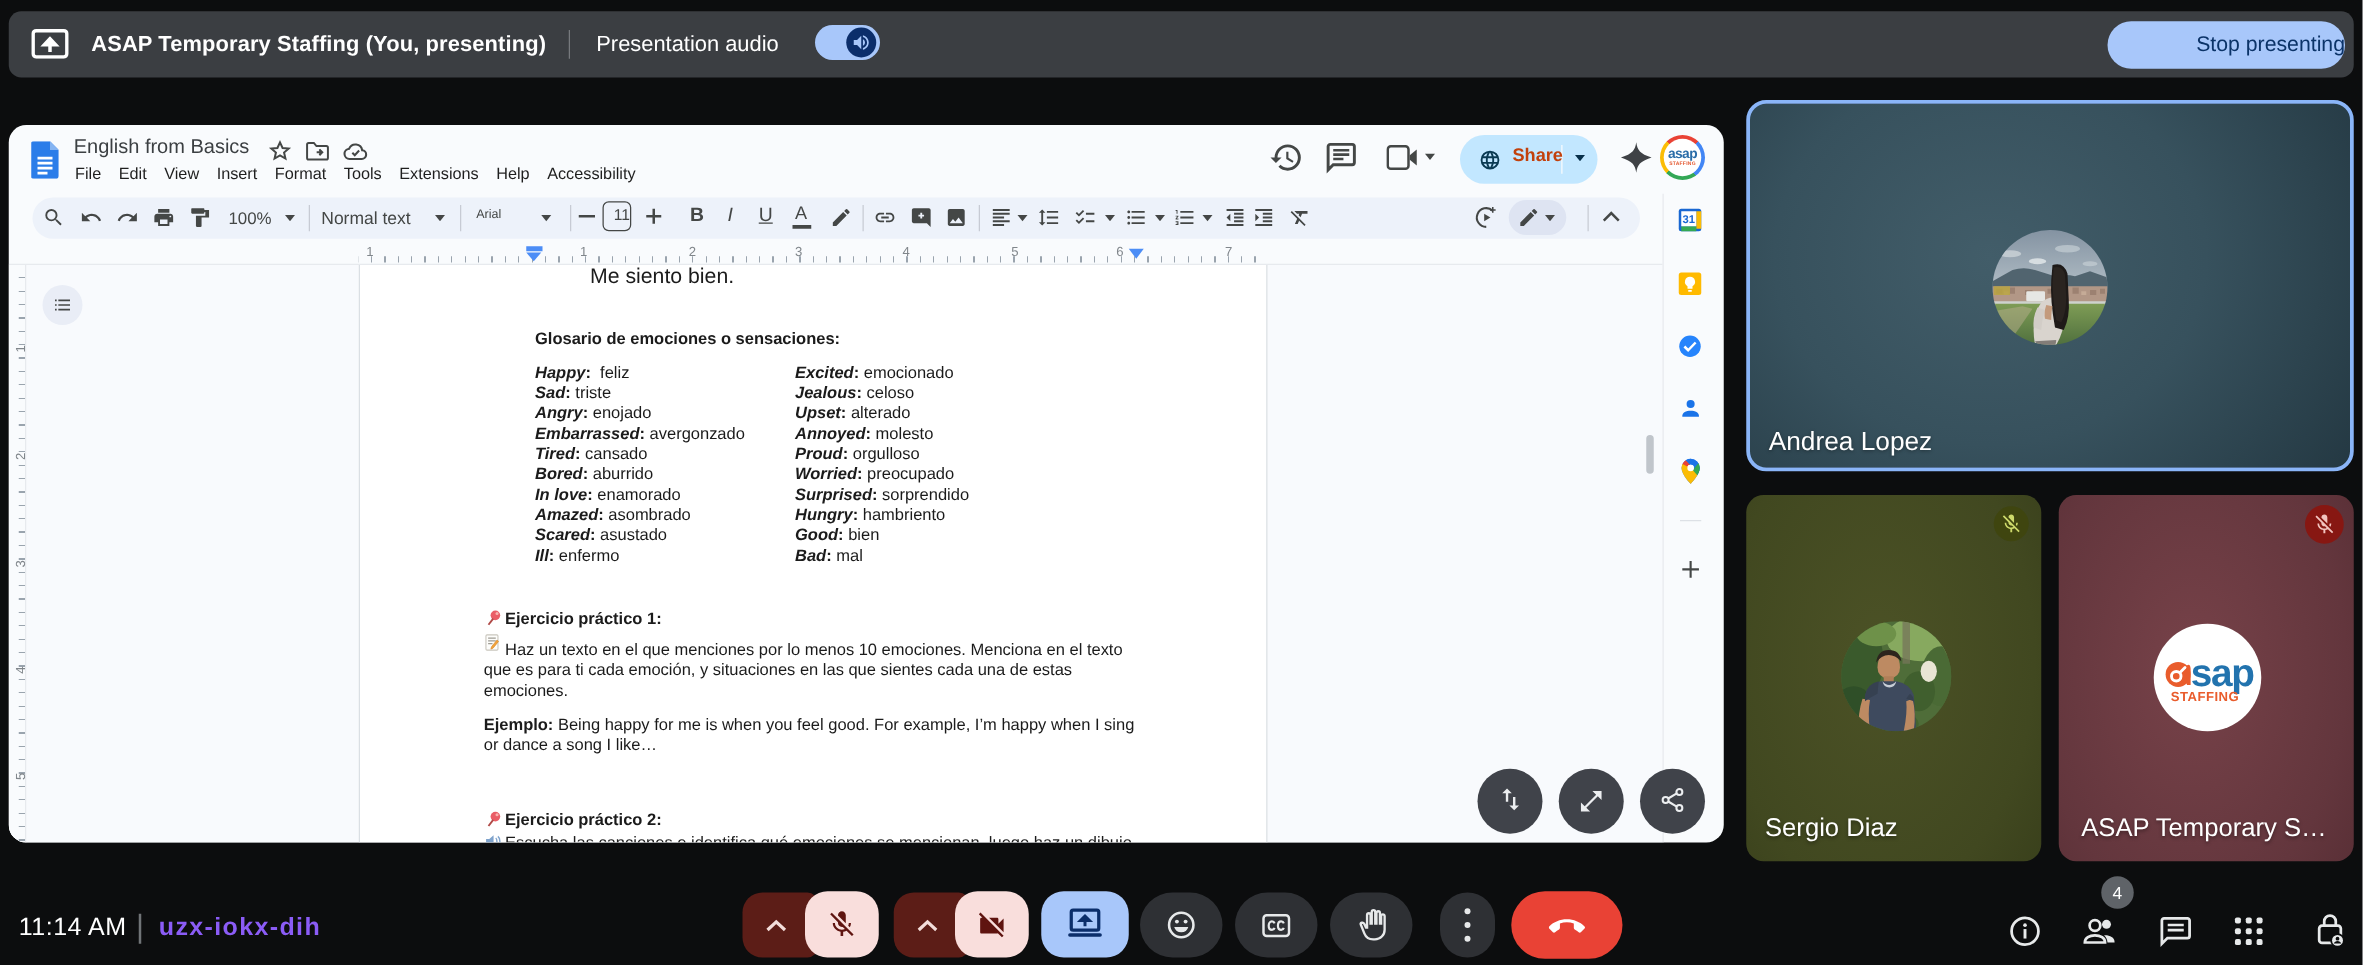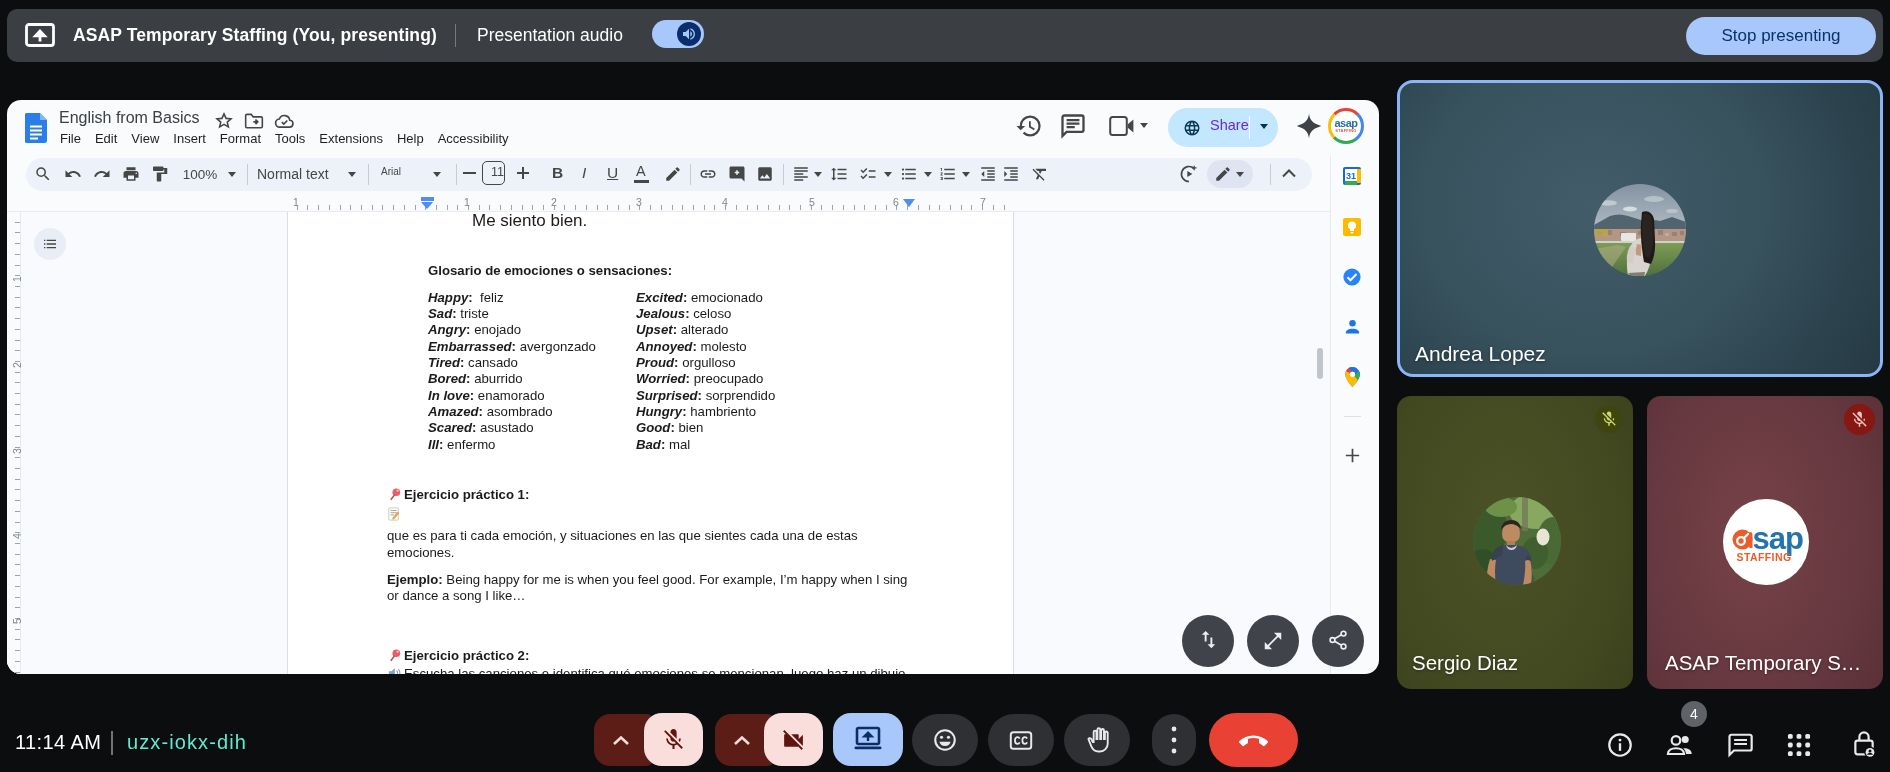--- a/index.html
+++ b/index.html
@@ -20,21 +20,21 @@
   <div class="a" style="left:66px;top:16px;font-size:17.5px;font-weight:700;color:#fff;letter-spacing:.1px">ASAP Temporary Staffing (You, presenting)</div>
   <div class="a" style="left:448px;top:15px;width:1px;height:23px;background:#76797d"></div>
   <div class="a" style="left:470px;top:16px;font-size:17.5px;font-weight:500;color:#fff">Presentation audio</div>
   <div class="a" style="left:645px;top:11px;width:52px;height:28px;border-radius:14px;background:#a8c7fa">
     <div class="a" style="left:25px;top:2px;width:24px;height:24px;border-radius:50%;background:#0b2e6b">
       <svg class="a" style="left:4px;top:4px" width="16" height="16" viewBox="0 0 24 24">
           <path fill="#a8c7fa" d="M3 9v6h4l5 5V4L7 9H3zm13.5 3c0-1.77-1.02-3.29-2.5-4.03v8.05c1.48-.73 2.5-2.25 2.5-4.02zM14 3.23v2.06c2.89.86 5 3.54 5 6.71s-2.11 5.85-5 6.71v2.06c4.01-.91 7-4.49 7-8.77s-2.99-7.86-7-8.77z"></path>
         </svg>
     </div>
   </div>
-  <div class="a" style="left:1679px;top:8px;width:190px;height:38px;border-radius:19px;background:#a8c7fa;color:#0b3368;font-size:17px;font-weight:500;text-align:center;line-height:38px">Stop presenting</div>
+  <div class="a" style="left:1679px;top:8px;width:190px;height:38px;border-radius:19px;background:#a8c7fa;color:#0b3368;font-size:17px;font-weight:500;text-align:right;line-height:38px">Stop presenting</div>
 </div>
 
 <div class="a" id="docs" style="left:7px;top:100px;width:1372px;height:574px;background:#f9fbfd;border-radius:14px;overflow:hidden">
 
   <svg class="a" style="left:18px;top:13px" width="22" height="30" viewBox="0 0 22 30">
     <path d="M2 0 h13 l7 7 v20.5 a2.5 2.5 0 0 1 -2.5 2.5 h-17.5 a2.5 2.5 0 0 1 -2.5 -2.5 v-25 a2.5 2.5 0 0 1 2.5 -2.5z" fill="#2b7de9"></path>
     <path d="M15 0 l7 7 h-7z" fill="#85b4f2"></path>
     <g stroke="#fff" stroke-width="2.2">
         <path d="M5 13.5h12M5 17.5h12M5 21.5h12M5 25.5h8"></path>
       </g>
@@ -73,21 +73,21 @@
   <svg class="a" style="left:1102px;top:15px" width="26" height="22" viewBox="0 0 26 22">
       <rect x="1.2" y="2" width="16.6" height="18" rx="2.5" fill="none" stroke="#444746" stroke-width="2"></rect>
       <path fill="#444746" d="M18.8 9.2 L24.4 4.6 V17.4 L18.8 12.8z"></path>
     </svg>
   <div class="caret a" style="left:1133px;top:23px"></div>
   <div class="a" style="left:1161px;top:8px;width:110px;height:39px;border-radius:20px;background:#c2e7ff"></div>
   <div class="a" style="left:1242px;top:16px;width:1px;height:23px;background:#f9fbfd"></div>
   <svg class="a" style="left:1176px;top:19px" width="18" height="18" viewBox="0 0 24 24">
       <path fill="#0a3a52" d="M12 2a10 10 0 1 0 0 20 10 10 0 0 0 0-20zm6.9 6h-3a15 15 0 0 0-1.3-3.5A8 8 0 0 1 18.9 8zM12 4a13 13 0 0 1 1.8 4H10.2A13 13 0 0 1 12 4zM4.3 14a8 8 0 0 1 0-4h3.4a16 16 0 0 0 0 4zm.8 2h3a15 15 0 0 0 1.3 3.5A8 8 0 0 1 5.1 16zm3-8h-3a8 8 0 0 1 4.3-3.5A15 15 0 0 0 8.1 8zM12 20a13 13 0 0 1-1.8-4h3.6A13 13 0 0 1 12 20zm2.3-6H9.7a14 14 0 0 1 0-4h4.6a14 14 0 0 1 0 4zm.3 5.5a15 15 0 0 0 1.3-3.5h3a8 8 0 0 1-4.3 3.5zm1.7-5.5a16 16 0 0 0 0-4h3.4a8 8 0 0 1 0 4z"></path>
     </svg>
-  <div class="a" style="left:1203px;top:17px;font-size:14.5px;font-weight:400;color:#6d28d9">Share</div>
+  <div class="a" style="left:1203px;top:17px;font-size:14.5px;font-weight:700;color:#c2410c">Share</div>
   <div class="caret a" style="left:1253px;top:24px;border-top-color:#08304a"></div>
   <svg class="a" style="left:1288px;top:12px" width="28" height="28" viewBox="0 0 24 24">
       <path fill="#3f4246" d="M12 1.5 C12.8 7 14.5 9.3 22.5 12 14.5 14.7 12.8 17 12 22.5 11.2 17 9.5 14.7 1.5 12 9.5 9.3 11.2 7 12 1.5z"></path>
     </svg>
   <div class="a" style="left:1321px;top:8px;width:36px;height:36px;border-radius:50%;background:conic-gradient(#e94235 0 12%,#4286f5 12% 40%,#34a856 40% 63%,#fbbd05 63% 88%,#e94235 88% 100%);"></div>
   <div class="a" style="left:1324px;top:11px;width:30px;height:30px;border-radius:50%;background:#fff;text-align:center">
      <div style="font-size:11px;font-weight:700;color:#2b6da8;margin-top:6px;letter-spacing:-.5px">asap</div>
      <div style="font-size:4px;font-weight:700;color:#e4572e;margin-top:-1px;letter-spacing:.2px">STAFFING</div>
   </div>
 
@@ -228,20 +228,21 @@
           <circle cx="9.5" cy="6" r="4.4" fill="#ea5d66"></circle>
           <path d="M7.5 9 L3.2 14.6" stroke="#b04a47" stroke-width="1.7"></path>
           <circle cx="11" cy="4.3" r="1.4" fill="#f8b3ae"></circle>
         </svg>
       <div class="a" style="left:397px;top:275px;font-weight:700">Ejercicio práctico 1:</div>
       <svg class="a" style="left:380px;top:295px" width="14" height="14" viewBox="0 0 16 16">
           <rect x="2" y="1" width="11" height="14" rx="1" fill="#fdfdfb" stroke="#c9c6bd"></rect>
           <path d="M4 4h7M4 6.5h7M4 9h4" stroke="#9e9c94" stroke-width="1"></path>
           <path d="M13.5 7 L8.5 13.2 l-2 .8.6-2.1 5-6.2z" fill="#f2a33c" stroke="#d98a28" stroke-width=".6"></path>
         </svg>
+      <div class="a" style="left:397px;top:300px">Haz un texto en el que menciones por lo menos 10 emociones. Menciona en el texto</div>
       <div class="a" style="left:380px;top:359.5px"><b>Ejemplo:</b> Being happy for me is when you feel good. For example, I’m happy when I sing<br>or dance a song I like…</div>
       <div class="a" style="left:380px;top:316.4px">que es para ti cada emoción, y situaciones en las que sientes cada una de estas<br>emociones.</div>
       <svg class="a" style="left:381px;top:436px" width="14" height="14" viewBox="0 0 16 16">
           <circle cx="9.5" cy="6" r="4.4" fill="#ea5d66"></circle>
           <path d="M7.5 9 L3.2 14.6" stroke="#b04a47" stroke-width="1.7"></path>
           <circle cx="11" cy="4.3" r="1.4" fill="#f8b3ae"></circle>
         </svg>
       <div class="a" style="left:397px;top:436px;font-weight:700">Ejercicio práctico 2:</div>
       <div class="a" style="left:397px;top:453.5px">Escucha las canciones e identifica qué emociones se mencionan, luego haz un dibujo</div>
       <svg class="a" style="left:380px;top:454.5px" width="14" height="12" viewBox="0 0 16 14">
@@ -404,21 +405,21 @@
   </svg>
   <div class="a" style="left:197px;top:8px;width:31px;height:31px;border-radius:50%;background:#871712"></div>
   <svg class="a" style="left:203px;top:14px" width="19" height="19" viewBox="0 0 24 24">
       <path fill="#f2c4bf" d="M19 11h-1.7c0 .74-.16 1.43-.43 2.05l1.23 1.23c.56-.98.9-2.09.9-3.28zm-4.02.17c0-.06.02-.11.02-.17V5c0-1.66-1.34-3-3-3S9 3.34 9 5v.18l5.98 5.99zM4.27 3L3 4.27l6.01 6.01V11c0 1.66 1.33 3 2.99 3 .22 0 .44-.03.65-.08l1.66 1.66c-.71.33-1.5.52-2.31.52-2.76 0-5.3-2.1-5.3-5.1H5c0 3.41 2.72 6.23 6 6.72V21h2v-3.28c.91-.13 1.77-.45 2.54-.9L19.73 21 21 19.73 4.27 3z"></path>
     </svg>
   <div class="a" style="left:18px;top:255px;font-size:20.5px;font-weight:500;color:#fff;text-shadow:0 1px 3px rgba(0,0,0,.4)">ASAP Temporary S…</div>
 </div>
 
 <div class="a" style="left:15px;top:731px;font-size:20px;font-weight:500;color:#fff;letter-spacing:.4px">11:14 AM</div>
 <div class="a" style="left:111px;top:731px;width:1.5px;height:24px;background:#707477"></div>
-<div class="a" style="left:127px;top:731px;font-size:20px;font-weight:400;color:#5eead4;letter-spacing:1.1px">uzx-iokx-dih</div>
+<div class="a" style="left:127px;top:731px;font-size:20px;font-weight:700;color:#8b5cf6;letter-spacing:1.1px">uzx-iokx-dih</div>
 
 <div class="a" style="left:594px;top:714px;width:60px;height:52px;border-radius:16px 8px 8px 16px;background:#5c1d17"></div>
 <svg class="a" style="left:612px;top:735px" width="18" height="11" viewBox="0 0 18 11">
     <path fill="none" stroke="#f3ddda" stroke-width="2.6" d="M2 9 L9 2.5 L16 9"></path>
   </svg>
 <div class="a" style="left:644px;top:713px;width:59px;height:53px;border-radius:18px;background:#f9dedc"></div>
 <svg class="a" style="left:661px;top:727px" width="25" height="25" viewBox="0 0 24 24">
     <path fill="#5f1410" d="M19 11h-1.7c0 .74-.16 1.43-.43 2.05l1.23 1.23c.56-.98.9-2.09.9-3.28zm-4.02.17c0-.06.02-.11.02-.17V5c0-1.66-1.34-3-3-3S9 3.34 9 5v.18l5.98 5.99zM4.27 3L3 4.27l6.01 6.01V11c0 1.66 1.33 3 2.99 3 .22 0 .44-.03.65-.08l1.66 1.66c-.71.33-1.5.52-2.31.52-2.76 0-5.3-2.1-5.3-5.1H5c0 3.41 2.72 6.23 6 6.72V21h2v-3.28c.91-.13 1.77-.45 2.54-.9L19.73 21 21 19.73 4.27 3z"></path>
   </svg>
 

